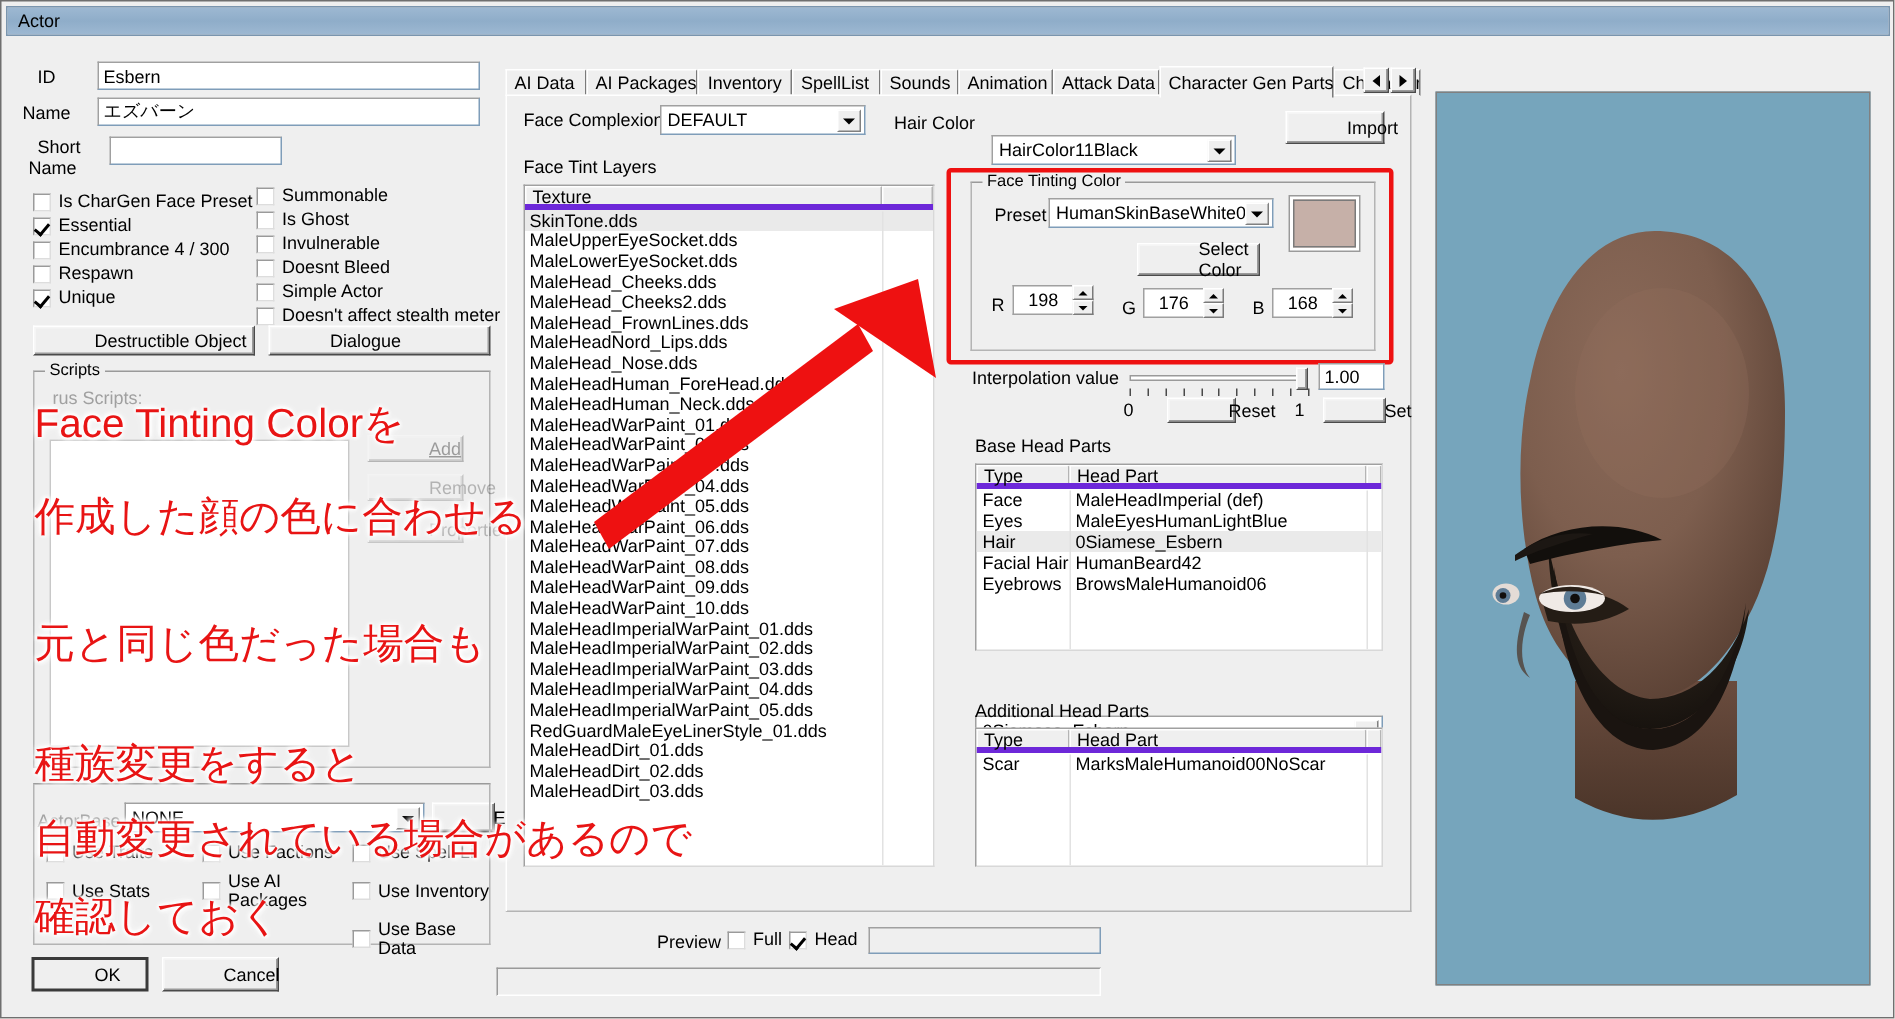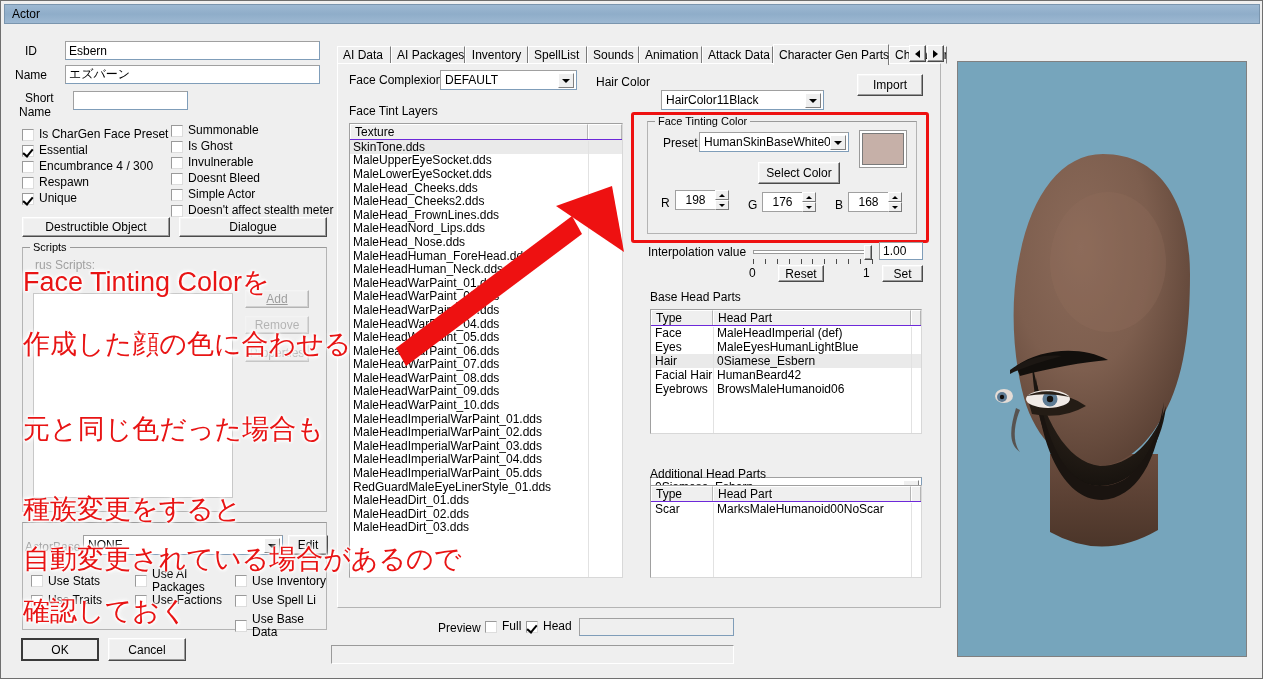--- a/index.html
+++ b/index.html
@@ -68,24 +68,25 @@
     content: "";
     border-left: 4px solid transparent;
     border-right: 4px solid transparent;
     border-top: 4px solid #000;
   }
   .btn {
     background: #efefef;
     border: 1px solid #fff;
     border-right-color: #4a4a4a; border-bottom-color: #4a4a4a;
     box-shadow: inset -1px -1px 0 #9a9a9a, inset 1px 1px 0 #f5f5f5;
-    display: flex; align-items: center; justify-content: center;
+    display: flex; align-items: center; 
     font-size: 12px;
     cursor: default;
     user-select: none;
+    padding-left: 40px;
   }
   .btn.default { border: 2px solid #3a3a3a; box-shadow:none; background:#efefef;}
   .cb { display: flex; align-items: center; gap: 5px; font-size: 12px; line-height: 13px;}
   .box {
     width: 12px; height: 12px; flex: 0 0 12px;
     background: #fff;
     border: 1px solid #9a9a9a;
     border-right-color: #ddd; border-bottom-color: #ddd;
     position: relative;
   }
@@ -141,21 +142,21 @@
   .tri-r::after { content:""; border-top:4px solid transparent;border-bottom:4px solid transparent;border-left:5px solid #000;}
 
   
   .list {
     position: absolute;
     background: #fff;
     border: 1px solid #a0a0a0;
     border-right-color: #d8d8d8; border-bottom-color: #d8d8d8;
     overflow: hidden;
   }
-  .lhead { display: flex; height: 16px; background: #efefef; border-bottom: 1px solid #6d28d9; }
+  .lhead { display: flex; height: 16px; background: #efefef; border-bottom: 4px solid #6d28d9; }
   .lhead div {
     border-right: 1px solid #b4b4b4;
     border-top: 1px solid #fff; border-left: 1px solid #fff;
     display: flex; align-items: center; padding-left: 4px;
     font-size: 12px;
   }
   .lrow { height: 13.6px; display: flex; align-items: center; font-size: 12px; white-space: nowrap; padding-left: 3px; }
   .lrow.sel { background: #eaeaea; }
   .grid-row { display: flex; height: 14px; font-size: 12px; align-items: center; }
   .grid-row > span { overflow: hidden; white-space: nowrap; padding-left: 4px; }
@@ -312,46 +313,46 @@
     <div class="combo" style="position:absolute;left:70px;top:500px;width:200px;">
       <span>NONE</span>
       <span class="arrow"></span>
     </div>
     <div class="btn" style="position:absolute;left:275px;top:500px;width:40px;height:20px;">
       <span>Edit</span>
     </div>
 
     <div class="group" style="left:9px;top:487px;width:305px;height:108px;"></div>
     <div style="position:absolute;left:18px;top:527px;width:300px;">
+      <div style="display:flex;gap:0;">
+        <div class="cb" style="width:104px;">
+          <span class="box"></span>
+          <span class="gray">Use Traits</span>
+        </div>
+        <div class="cb" style="width:100px;">
+          <span class="box"></span>
+          <span class="gray">Use Factions</span>
+        </div>
+        <div class="cb" style="width:96px;">
+          <span class="box"></span>
+          <span class="gray">Use Spell Li</span>
+        </div>
+      </div>
       <div style="display:flex;gap:0;margin-top:6px;">
         <div class="cb" style="width:104px;">
           <span class="box"></span>
           <span class="gray">Use Stats</span>
         </div>
         <div class="cb" style="width:100px;">
           <span class="box"></span>
           <span class="gray">Use AI Packages</span>
         </div>
         <div class="cb" style="width:96px;">
           <span class="box"></span>
           <span class="gray">Use Inventory</span>
-        </div>
-      </div>
-      <div style="display:flex;gap:0;">
-        <div class="cb" style="width:104px;">
-          <span class="box"></span>
-          <span class="gray">Use Traits</span>
-        </div>
-        <div class="cb" style="width:100px;">
-          <span class="box"></span>
-          <span class="gray">Use Factions</span>
-        </div>
-        <div class="cb" style="width:96px;">
-          <span class="box"></span>
-          <span class="gray">Use Spell Li</span>
         </div>
       </div>
       <div style="display:flex;gap:0;margin-top:6px;">
         <div class="cb" style="width:204px;">
             <span style="width:12px"></span>
           </div>
         <div class="cb" style="width:96px;">
           <span class="box"></span>
           <span class="gray">Use Base Data</span>
         </div>

